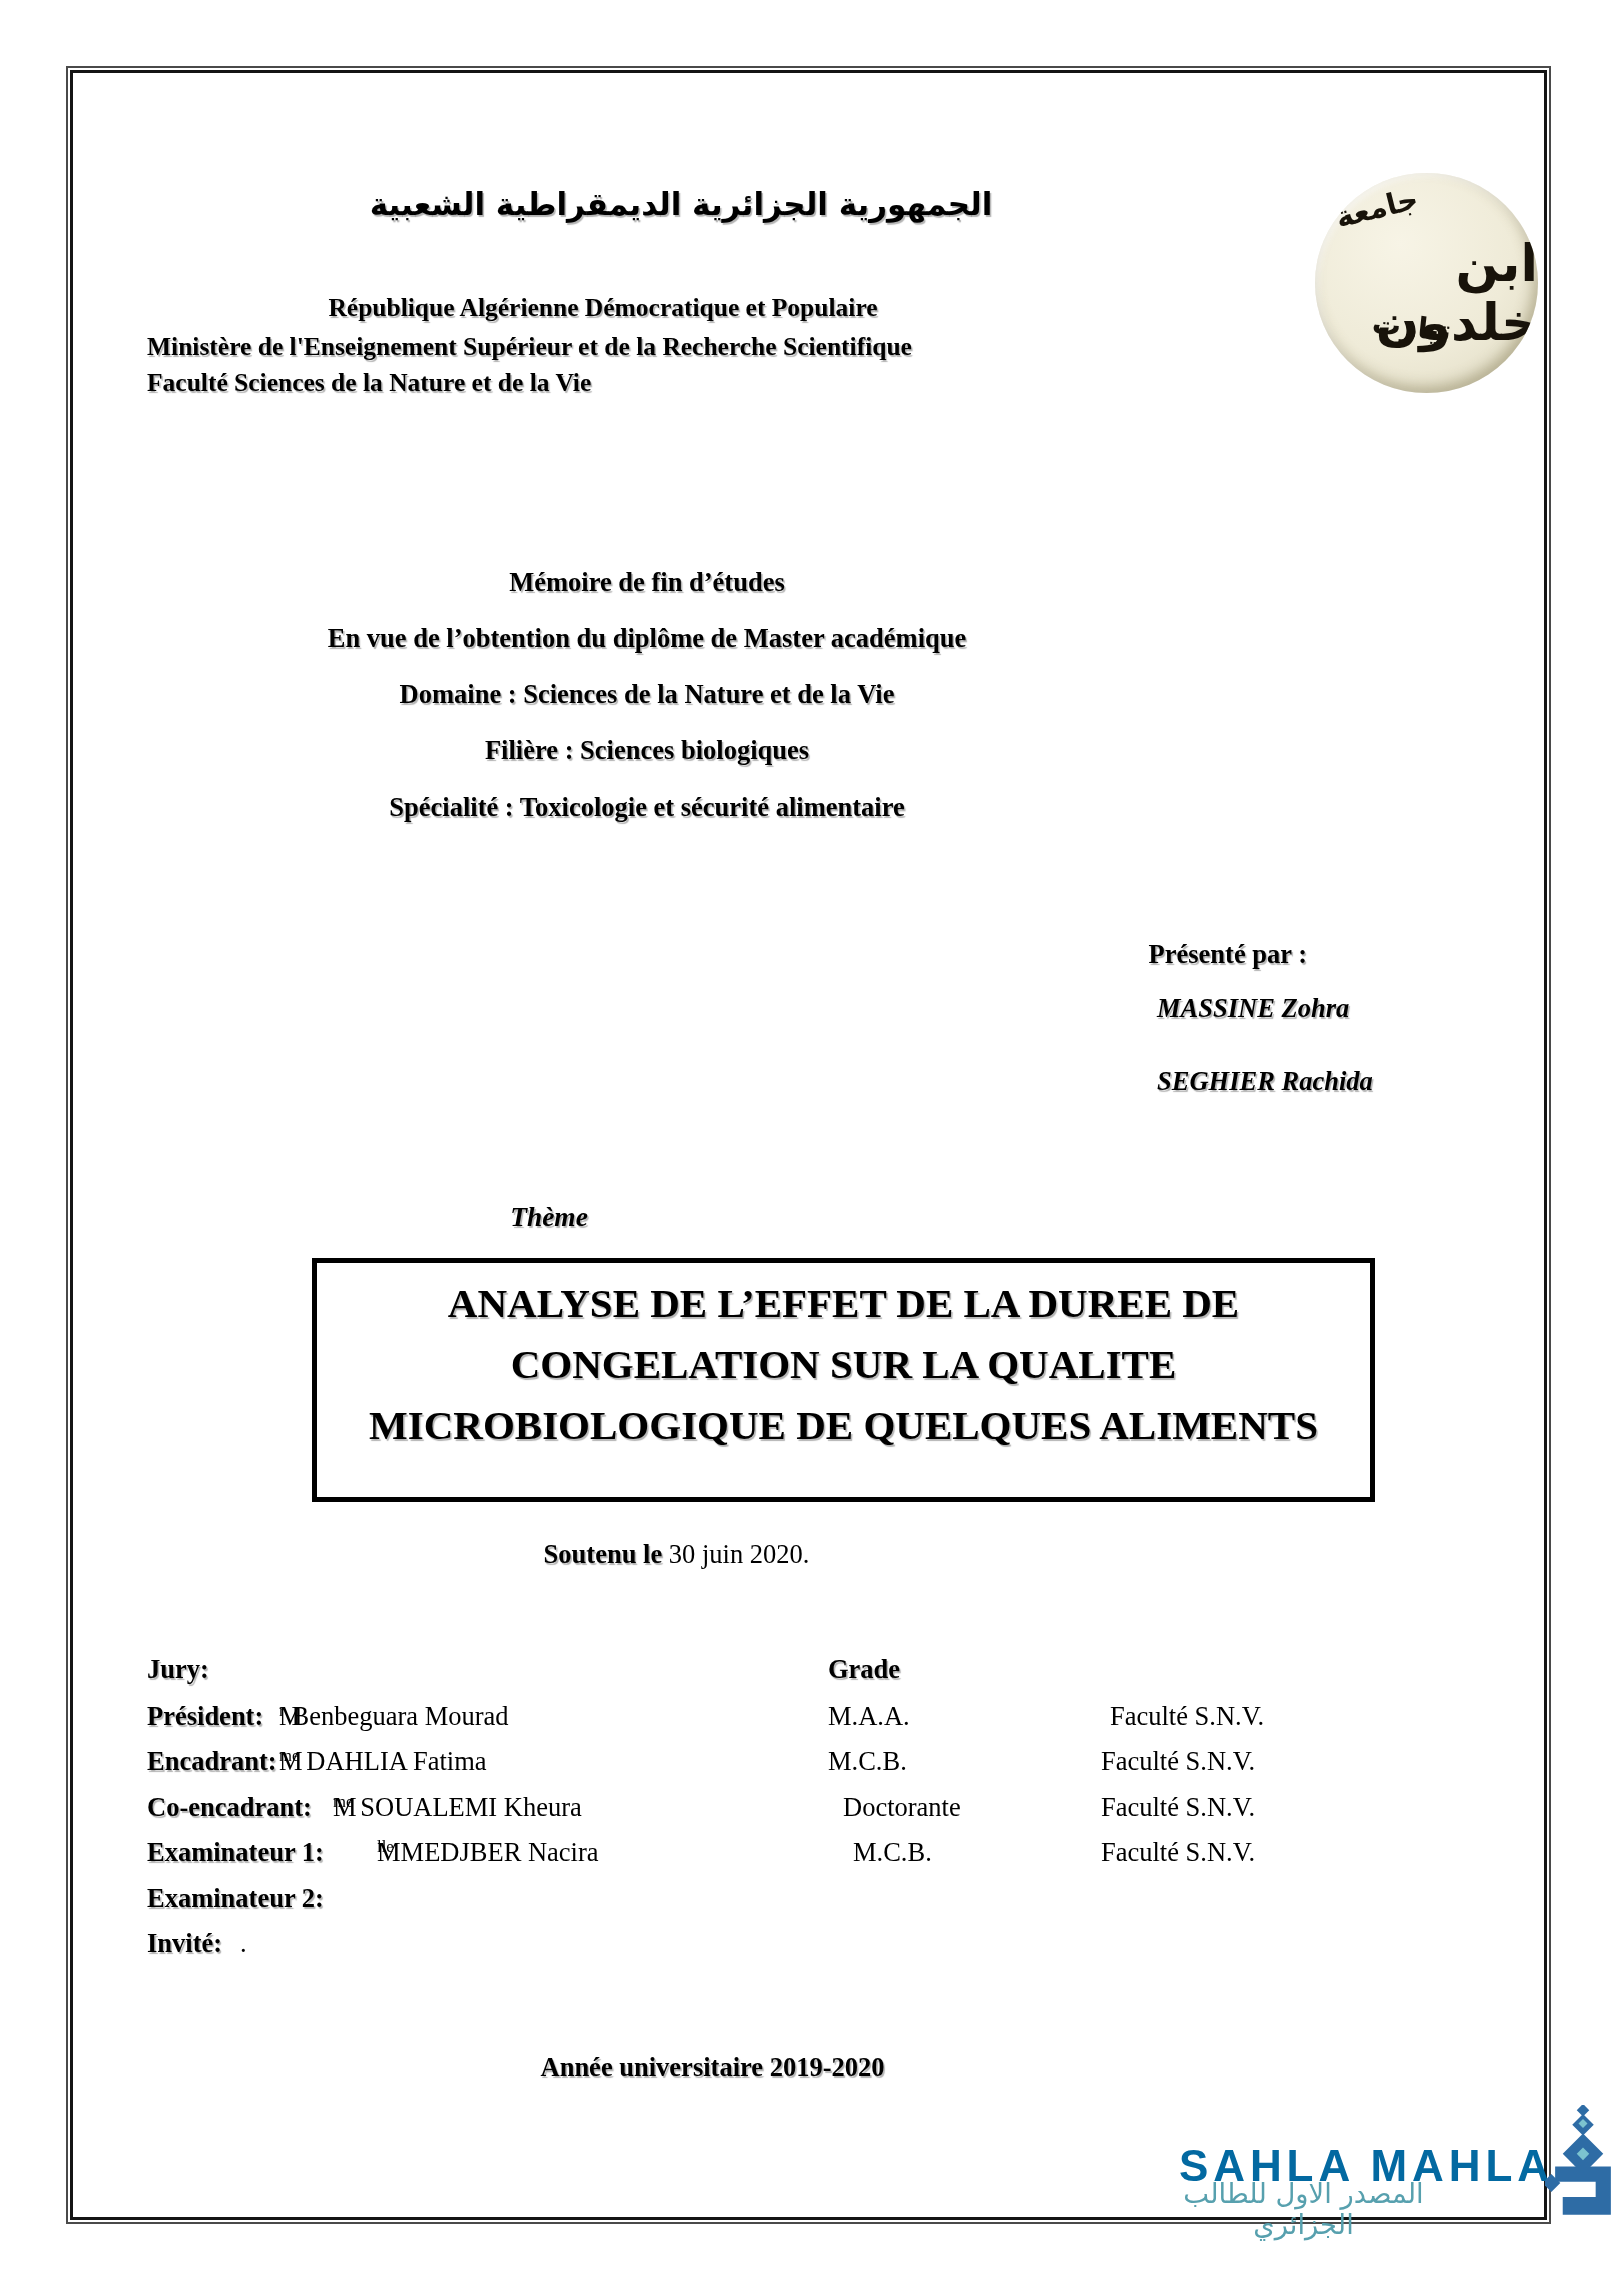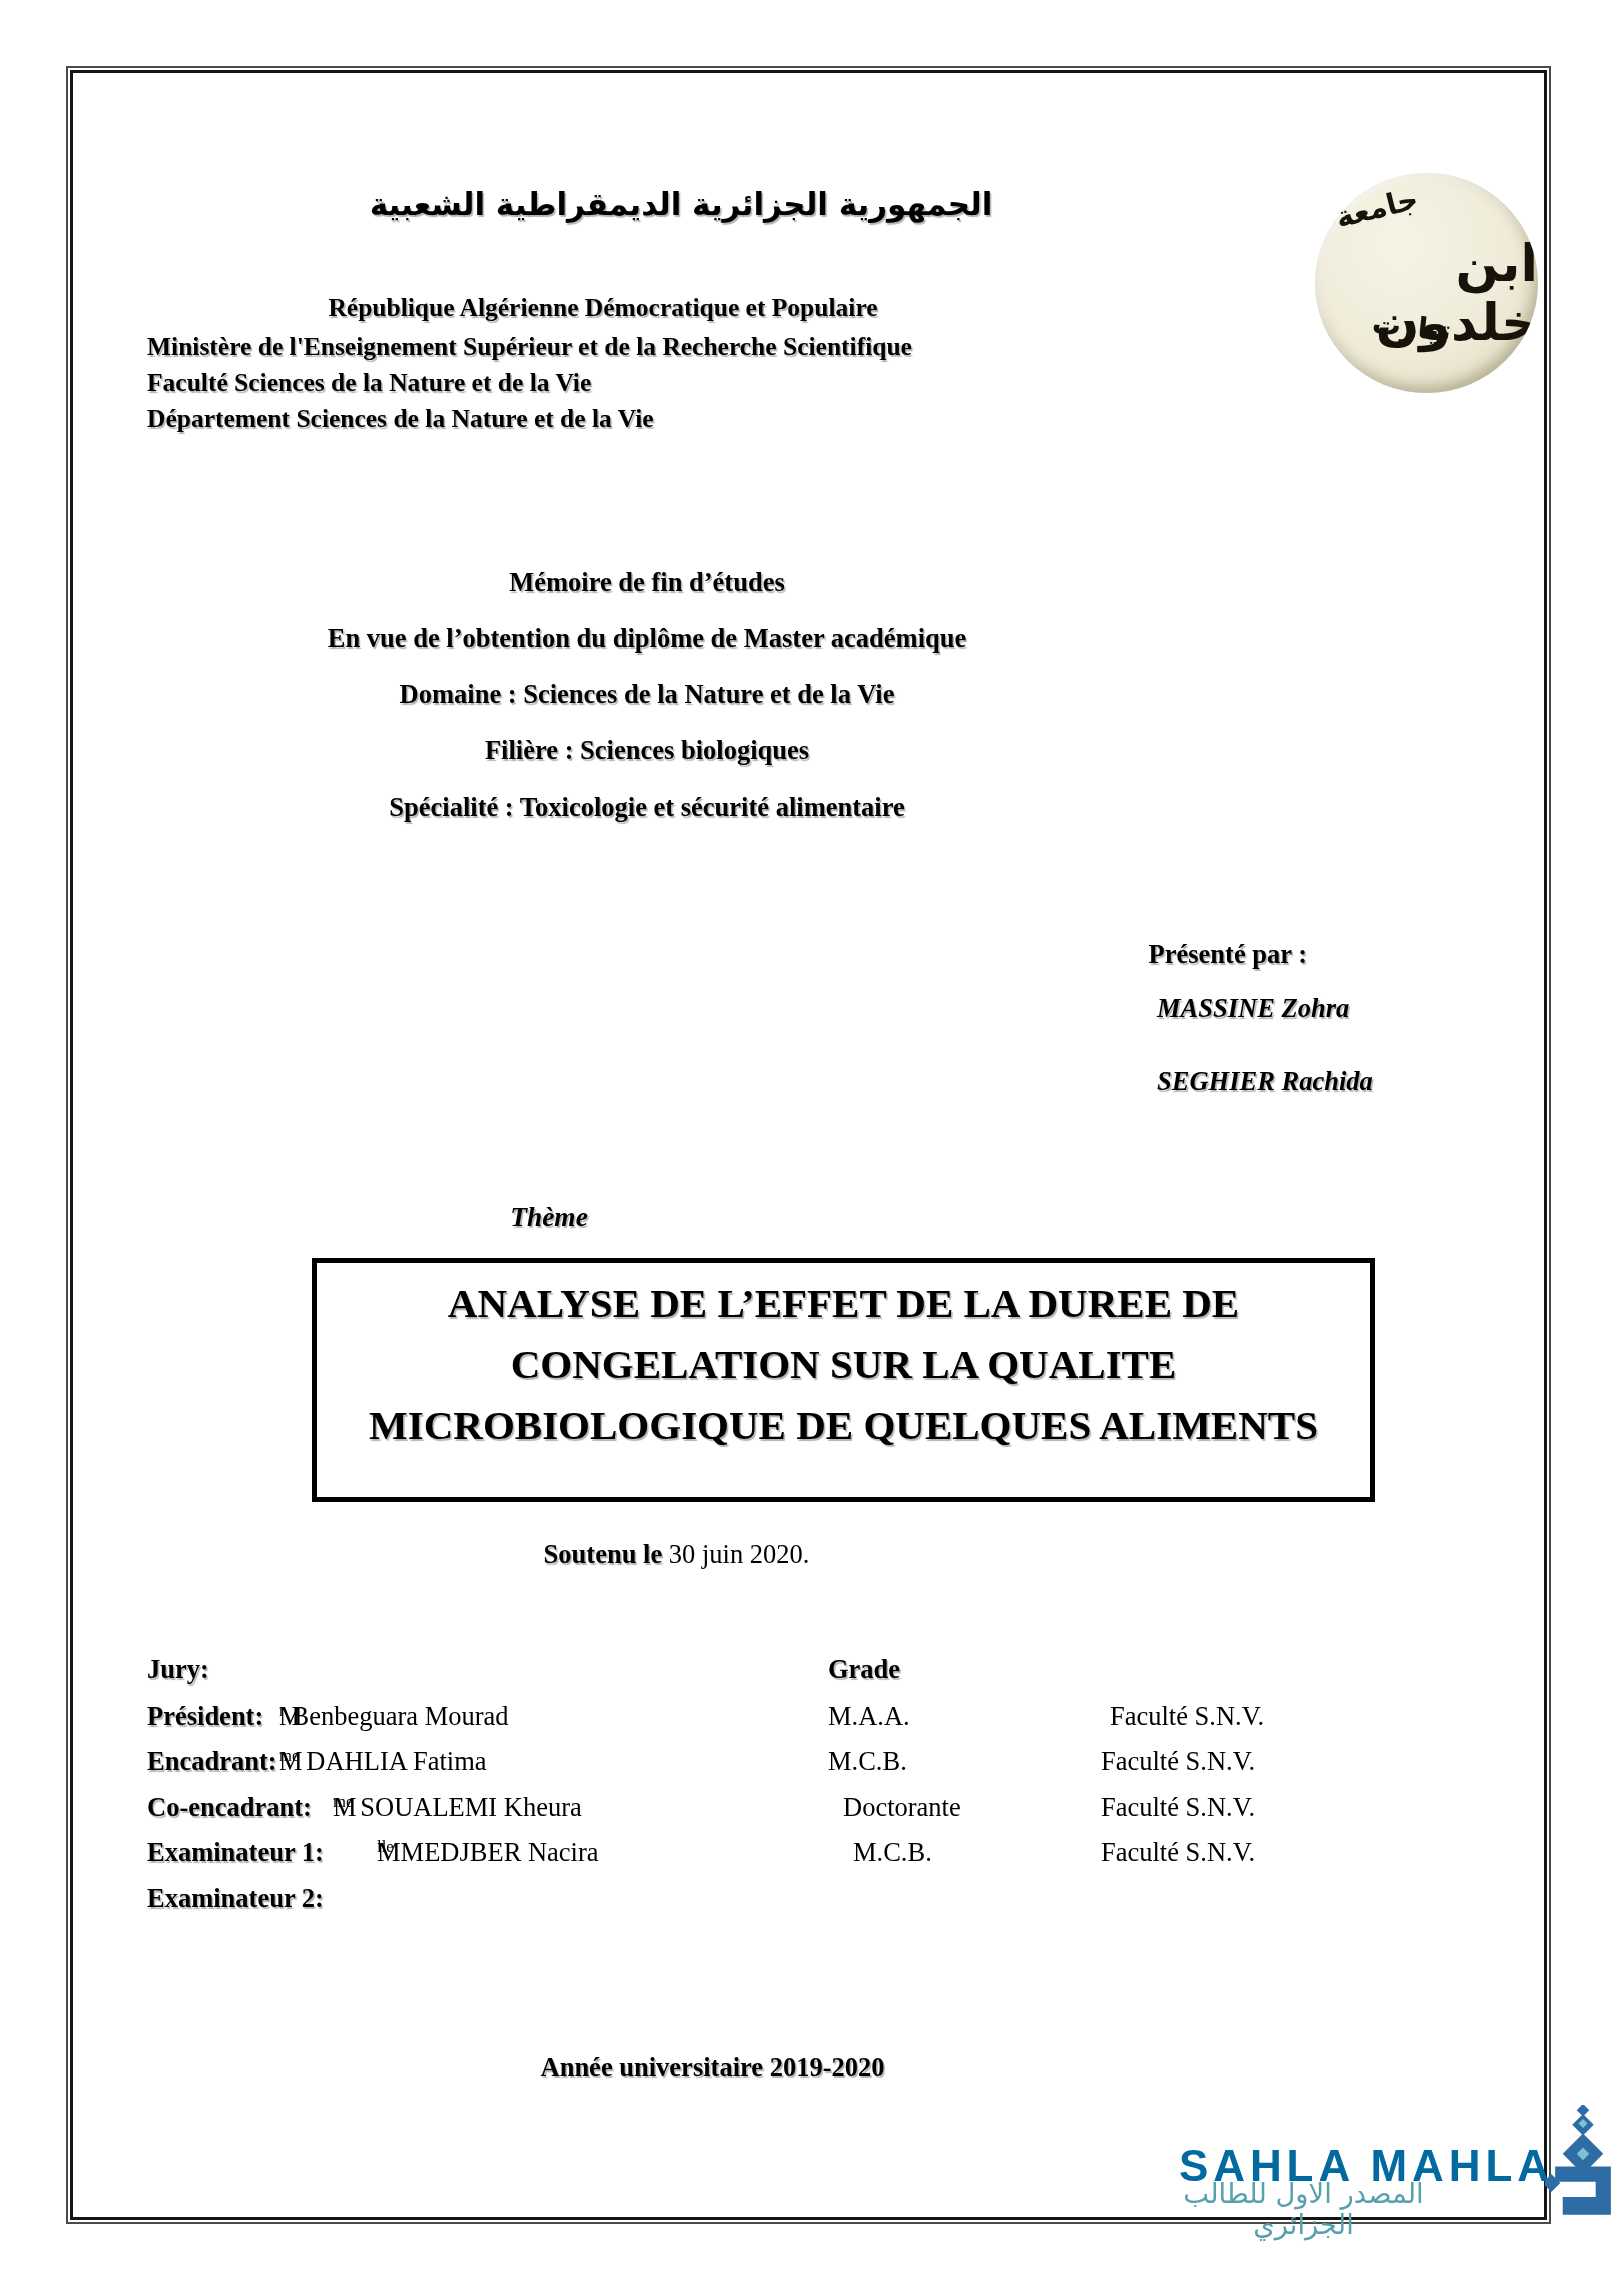--- a/index.html
+++ b/index.html
@@ -73,21 +73,20 @@
   <div class="abs seal">
     <span class="s1 arabic">جامعة</span>
     <span class="s2 arabic">ابن خلدون</span>
     <span class="s3 arabic">تيارت</span>
   </div>
 
   <div class="abs republic-line b ctr sh">République Algérienne Démocratique et Populaire</div>
   <div class="abs ministry b sh">
     <div>Ministère de l'Enseignement Supérieur et de la Recherche Scientifique</div>
     <div>Faculté Sciences de la Nature et de la Vie</div>
-    <div>Département Sciences de la Nature et de la Vie</div>
   </div>
 
   <div class="abs degree-line b sh" style="top:567px">Mémoire de fin d’études</div>
   <div class="abs degree-line b sh" style="top:623px">En vue de l’obtention du diplôme de Master académique</div>
   <div class="abs degree-line b sh" style="top:679px">Domaine : Sciences de la Nature et de la Vie</div>
   <div class="abs degree-line b sh" style="top:735px">Filière : Sciences biologiques</div>
   <div class="abs degree-line b sh" style="top:792px">Spécialité : Toxicologie et sécurité alimentaire</div>
 
   <div class="abs presente b sh">Présenté par :</div>
   <div class="abs author bi sh" style="top:993px">MASSINE Zohra</div>
@@ -135,20 +134,26 @@
     <span class="jrole sh">Examinateur 1:</span>
     <span style="left:230px"><span>M</span><sup class="jsup">lle</sup><span class="jn">MEDJBER Nacira</span></span>
     <span class="jgrade" style="left:706px">M.C.B.</span>
     <span class="jfac">Faculté S.N.V.</span>
   </div>
 
   <div class="jrow" style="top:1883px">
     <span class="jrole sh">Examinateur 2:</span>
   </div>
 
+  <div class="jrow" style="top:1928px">
+    <span class="jrole sh">Invité:</span>
+    <span style="left:93px">
+        <span class="jn" style="margin-left:0">.</span>
+      </span>
+  </div>
 
   <div class="abs annee b sh">Année universitaire 2019-2020</div>
 
   <div class="abs wm-brand">SAHLA MAHLA</div>
   <div class="abs wm-tagline arabic">المصدر الاول للطالب الجزائري</div>
 
   <svg class="abs wm-mark" viewBox="0 0 60 92" xmlns="http://www.w3.org/2000/svg">
     <g fill="#2e6ca5">
       <rect x="26.5" y="0" width="7" height="7" transform="rotate(45 30 3.5)"></rect>
       <rect x="24" y="9" width="12" height="12" transform="rotate(45 30 15)"></rect>

